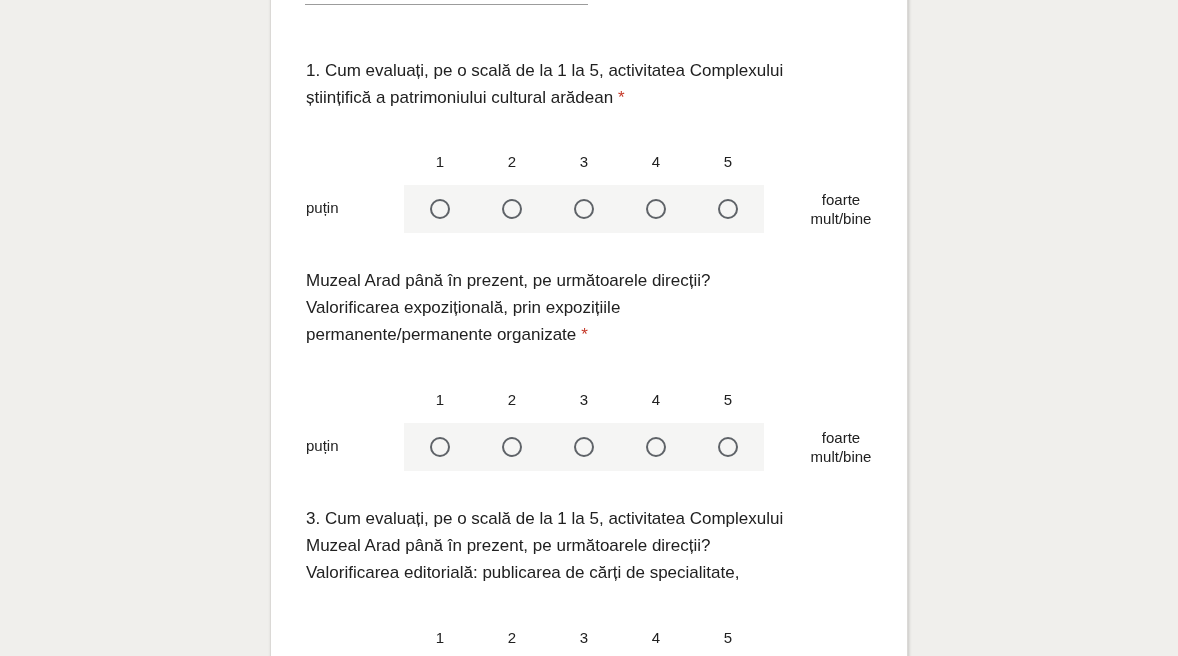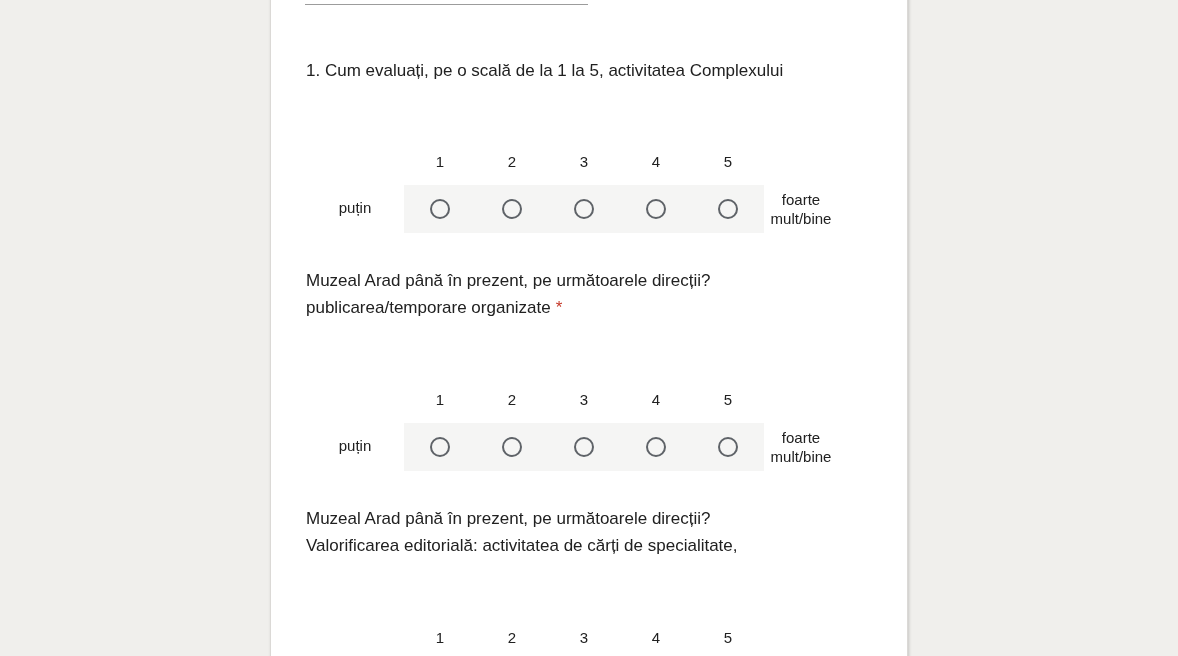--- a/index.html
+++ b/index.html
@@ -78,47 +78,50 @@
     box-sizing: border-box;
     border: 2px solid #5f6368;
     border-radius: 50%;
     background: transparent;
     cursor: pointer;
   }
   .low {
     position: absolute;
     left: 306px;
     width: 98px;
-    text-align: center;
+    text-align: left;
     font-size: 15px;
     color: #212121;
   }
   .high {
     position: absolute;
     left: 764px;
     width: 114px;
     display: flex;
-    justify-content: flex-start;
+    justify-content: flex-end;
     font-size: 15px;
     line-height: 19px;
     color: #212121;
     text-align: center;
   }
   .high-inner { width: 74px; }
 </style>
 </head>
 <body>
 
 <div class="card"></div>
 
 <div class="answer-line"></div>
 
 <section class="question" style="top:57px">
   <div class="q-text">
     <div class="q-line">1. Cum evaluați, pe o scală de la 1 la 5, activitatea Complexului</div>
+    <div class="q-line">
+      <span>științifică a patrimoniului cultural arădean</span><span class="asterisk">*</span>
+    </div>
   </div>
   <div class="nums" style="top:96px">
     <div class="num">1</div>
     <div class="num">2</div>
     <div class="num">3</div>
     <div class="num">4</div>
     <div class="num">5</div>
   </div>
   <div class="band" style="top:128px">
     <div class="cell">
@@ -139,22 +142,23 @@
   </div>
   <div class="low" style="top:142px">puțin</div>
   <div class="high" style="top:133px">
     <div class="high-inner">foarte mult/bine</div>
   </div>
 </section>
 
 <section class="question" style="top:267px">
   <div class="q-text">
     <div class="q-line">Muzeal Arad până în prezent, pe următoarele direcții?</div>
+    <div class="q-line">Valorificarea expozițională, prin expozițiile</div>
     <div class="q-line">
-      <span>publicarea/temporare organizate</span><span class="asterisk">*</span>
+      <span>permanente/permanente organizate</span><span class="asterisk">*</span>
     </div>
   </div>
   <div class="nums" style="top:124px">
     <div class="num">1</div>
     <div class="num">2</div>
     <div class="num">3</div>
     <div class="num">4</div>
     <div class="num">5</div>
   </div>
   <div class="band" style="top:156px">
@@ -175,22 +179,23 @@
       </div>
   </div>
   <div class="low" style="top:170px">puțin</div>
   <div class="high" style="top:161px">
     <div class="high-inner">foarte mult/bine</div>
   </div>
 </section>
 
 <section class="question" style="top:505px">
   <div class="q-text">
+    <div class="q-line">3. Cum evaluați, pe o scală de la 1 la 5, activitatea Complexului</div>
     <div class="q-line">Muzeal Arad până în prezent, pe următoarele direcții?</div>
-    <div class="q-line">Valorificarea editorială: activitatea de cărți de specialitate,</div>
+    <div class="q-line">Valorificarea editorială: publicarea de cărți de specialitate,</div>
   </div>
   <div class="nums" style="top:124px">
     <div class="num">1</div>
     <div class="num">2</div>
     <div class="num">3</div>
     <div class="num">4</div>
     <div class="num">5</div>
   </div>
 
 </section>

